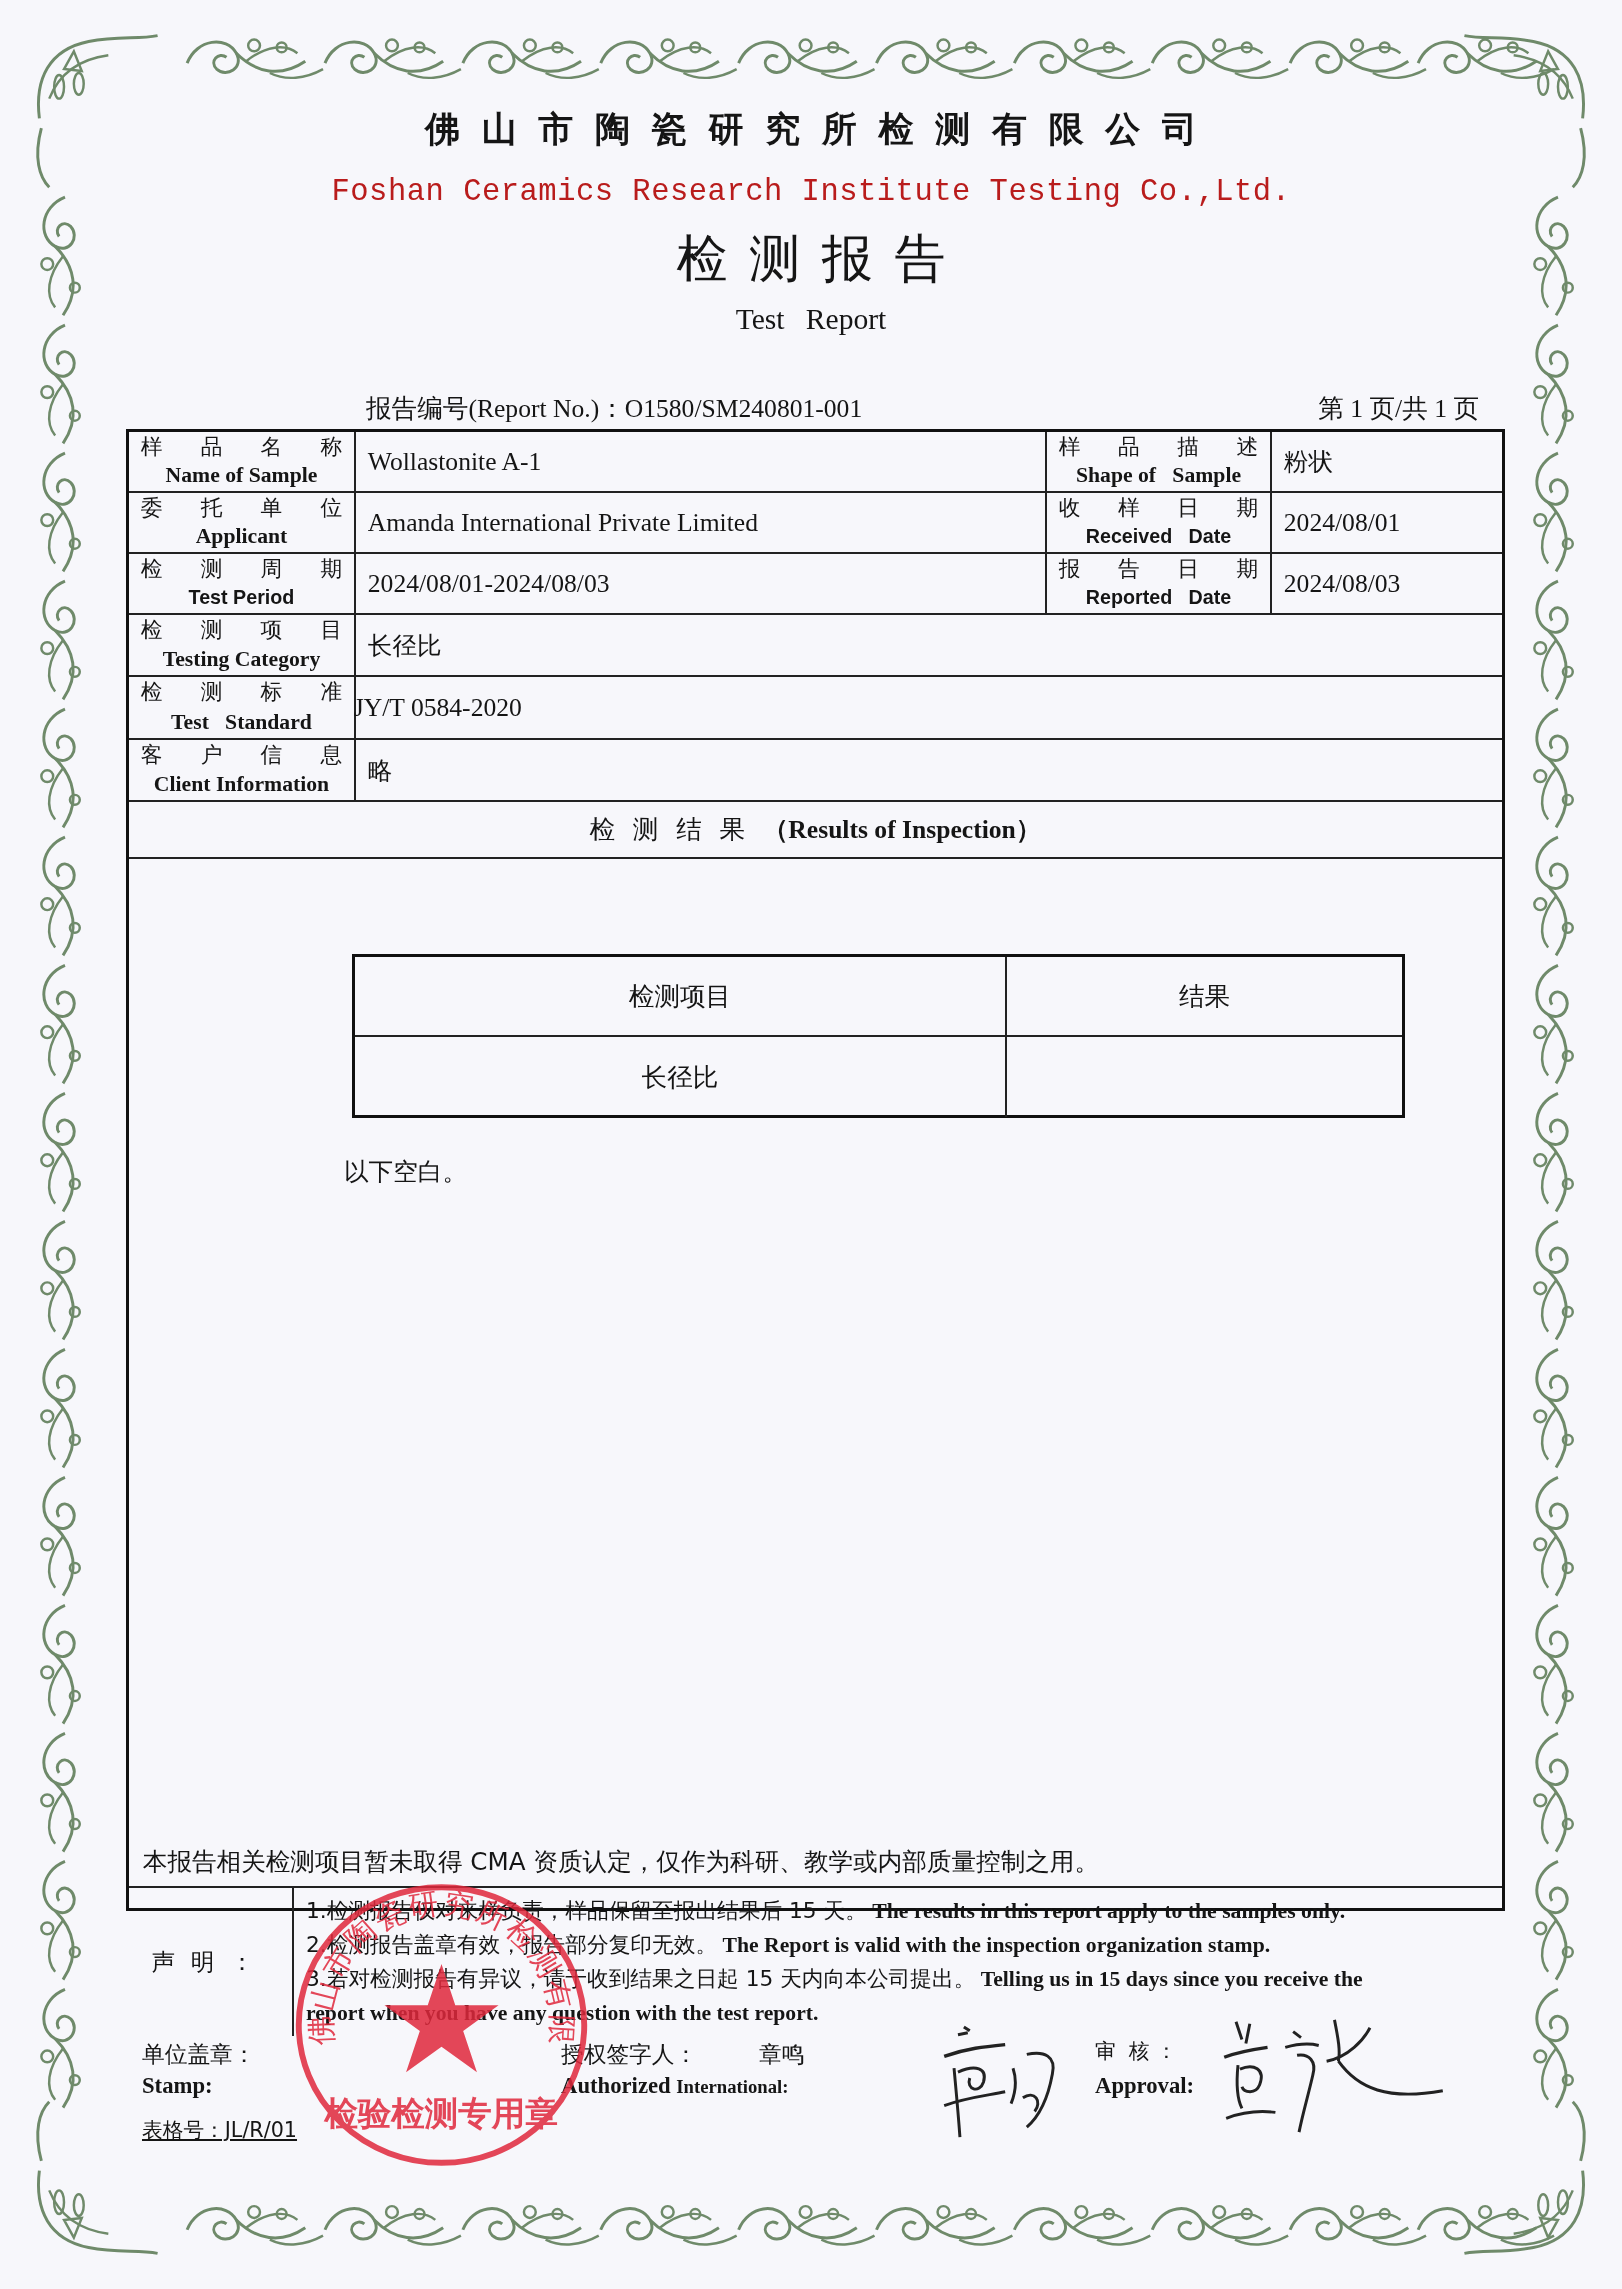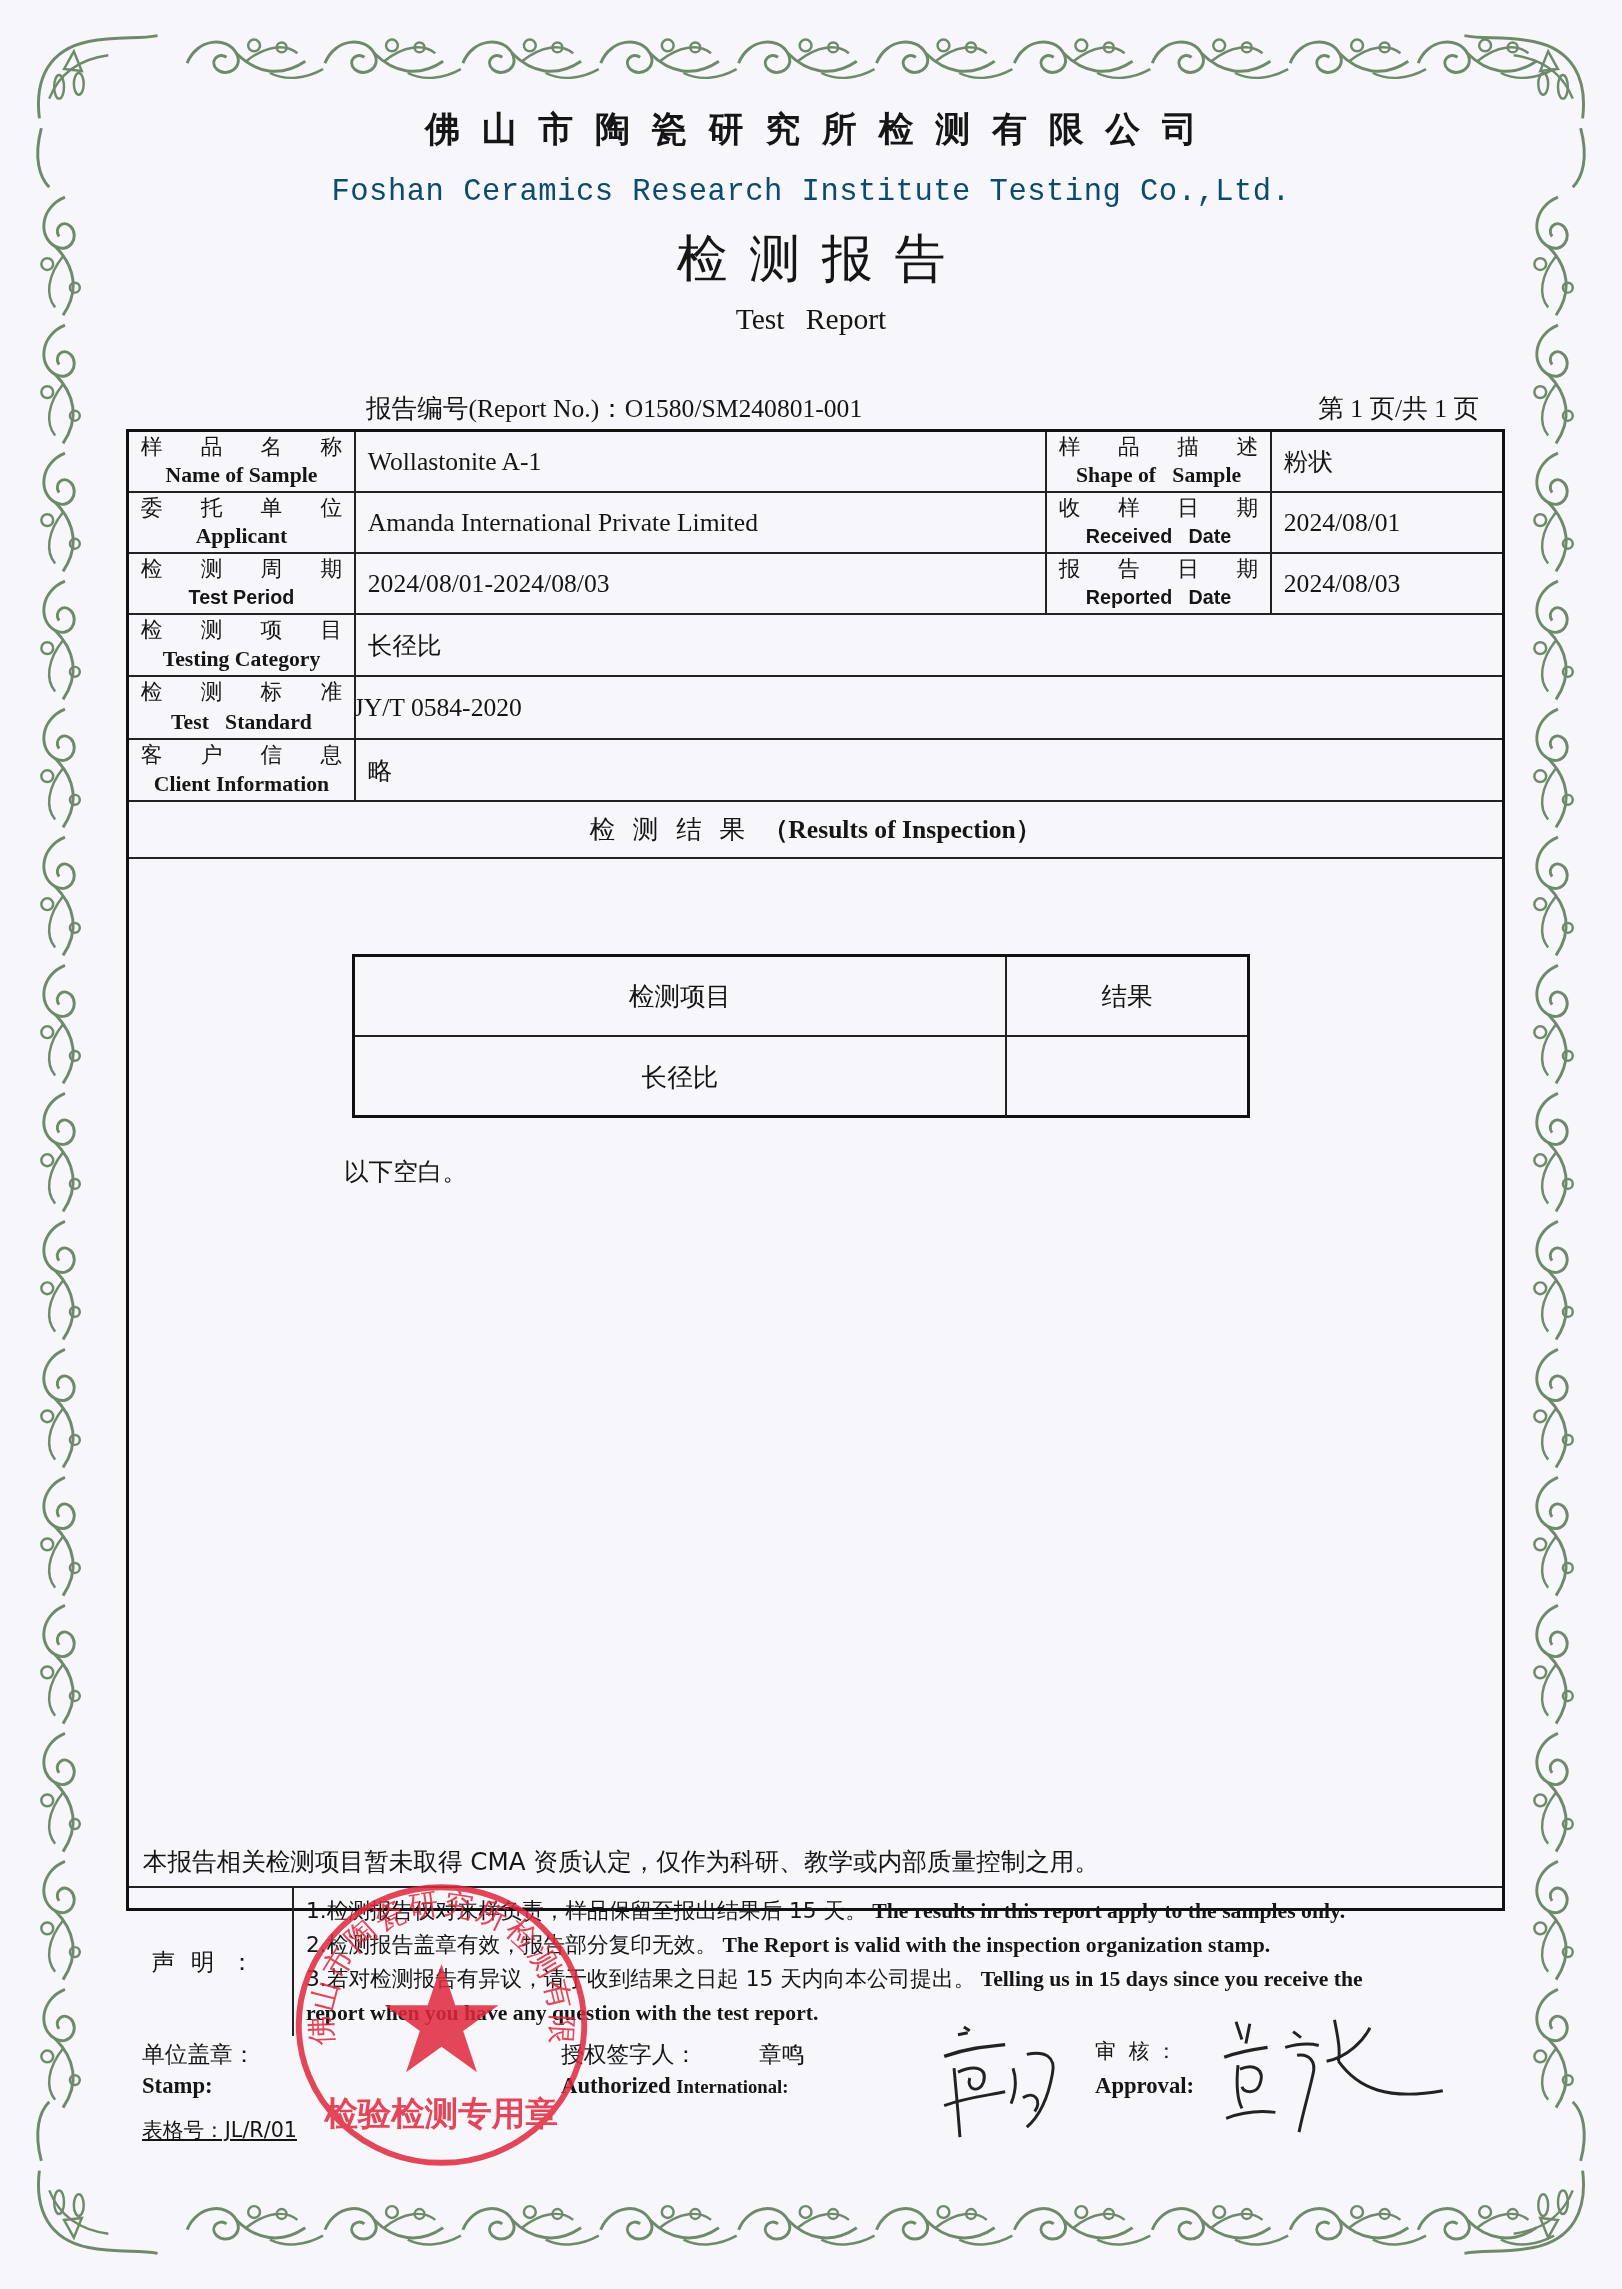--- a/index.html
+++ b/index.html
@@ -7,21 +7,21 @@
   body { position: relative; font-family: "Liberation Serif", "DejaVu Serif", serif; color: #151515; }
 
   
   .border-frame { position: absolute; left: 0; top: 0; width: 1622px; height: 2289px; pointer-events: none; }
   .border-frame svg { width: 100%; height: 100%; display: block; }
 
   
   .company-cn { position: absolute; top: 106px; left: 0; width: 100%; text-align: center;
     font-family: "DejaVu Serif", serif; font-size: 35px; font-weight: bold; letter-spacing: 21.7px; padding-left: 21.7px; }
   .company-en { position: absolute; top: 175px; left: 0; width: 100%; text-align: center;
-    font-family: "Liberation Mono", "DejaVu Sans Mono", monospace; font-size: 30.5px; letter-spacing: 0.5px; color: #0c4a6e; }
+    font-family: "Liberation Mono", "DejaVu Sans Mono", monospace; font-size: 30.5px; letter-spacing: 0.5px; color: #b91c1c; }
   .title-cn { position: absolute; top: 225px; left: 0; width: 100%; text-align: center;
     font-family: Liberation Sans, sans-serif; font-size: 51px; letter-spacing: 21.7px; padding-left: 21.7px; }
   .title-en { position: absolute; top: 303px; left: 0; width: 100%; text-align: center;
     font-size: 29.6px; word-spacing: 13.8px; }
 
   .report-no { position: absolute; top: 391px; left: 366px; font-size: 25.6px; }
   .page-no { position: absolute; top: 391px; right: 143px; font-size: 25.6px; }
 
   
   .main-table { position: absolute; left: 126px; top: 429px; width: 1379px; height: 1482px;
@@ -35,21 +35,21 @@
   .lbl .en.sans { font-family: Liberation Sans, sans-serif; font-size: 19.7px; }
   .val { position: absolute; top: 0; height: 100%; display: flex; align-items: center; padding-left: 11.8px;
     font-size: 25.6px; white-space: nowrap; }
   .val.cjk { font-family: "DejaVu Sans", sans-serif; font-size: 24.6px; }
 
   .results-header { position: absolute; left: 0; width: 100%; top: 370px; height: 57px; border-bottom: 2px solid #222;
     display: flex; align-items: center; justify-content: center; font-size: 25.6px; }
   .results-header .cn { font-family: "DejaVu Sans", sans-serif; letter-spacing: 17.7px; }
   .results-header .en { font-weight: bold; }
 
-  .res-table { position: absolute; left: 223px; top: 522px; width: 898px; height: 164px; border: 3.9px solid #111; }
+  .res-table { position: absolute; left: 223px; top: 522px; width: 1053px; height: 164px; border: 3.9px solid #111; }
   .res-table .r { position: absolute; left: 0; width: 100%; height: 80px; display: flex; }
   .res-table .r.head { top: 0; border-bottom: 2px solid #222; }
   .res-table .r.body { top: 80px; }
   .res-table .c1 { width: 652px; border-right: 2px solid #222; display: flex; align-items: center; justify-content: center;
     font-family: "DejaVu Sans", sans-serif; font-size: 25.6px; }
   .res-table .c2 { flex: 1; display: flex; align-items: center; justify-content: center;
     font-family: "DejaVu Sans", sans-serif; font-size: 25.6px; }
   .res-table .c2.num { font-family: "Liberation Sans", sans-serif; }
 
   .blank-note { position: absolute; left: 215px; top: 723px; font-family: "DejaVu Sans", sans-serif; font-size: 24.6px; }

